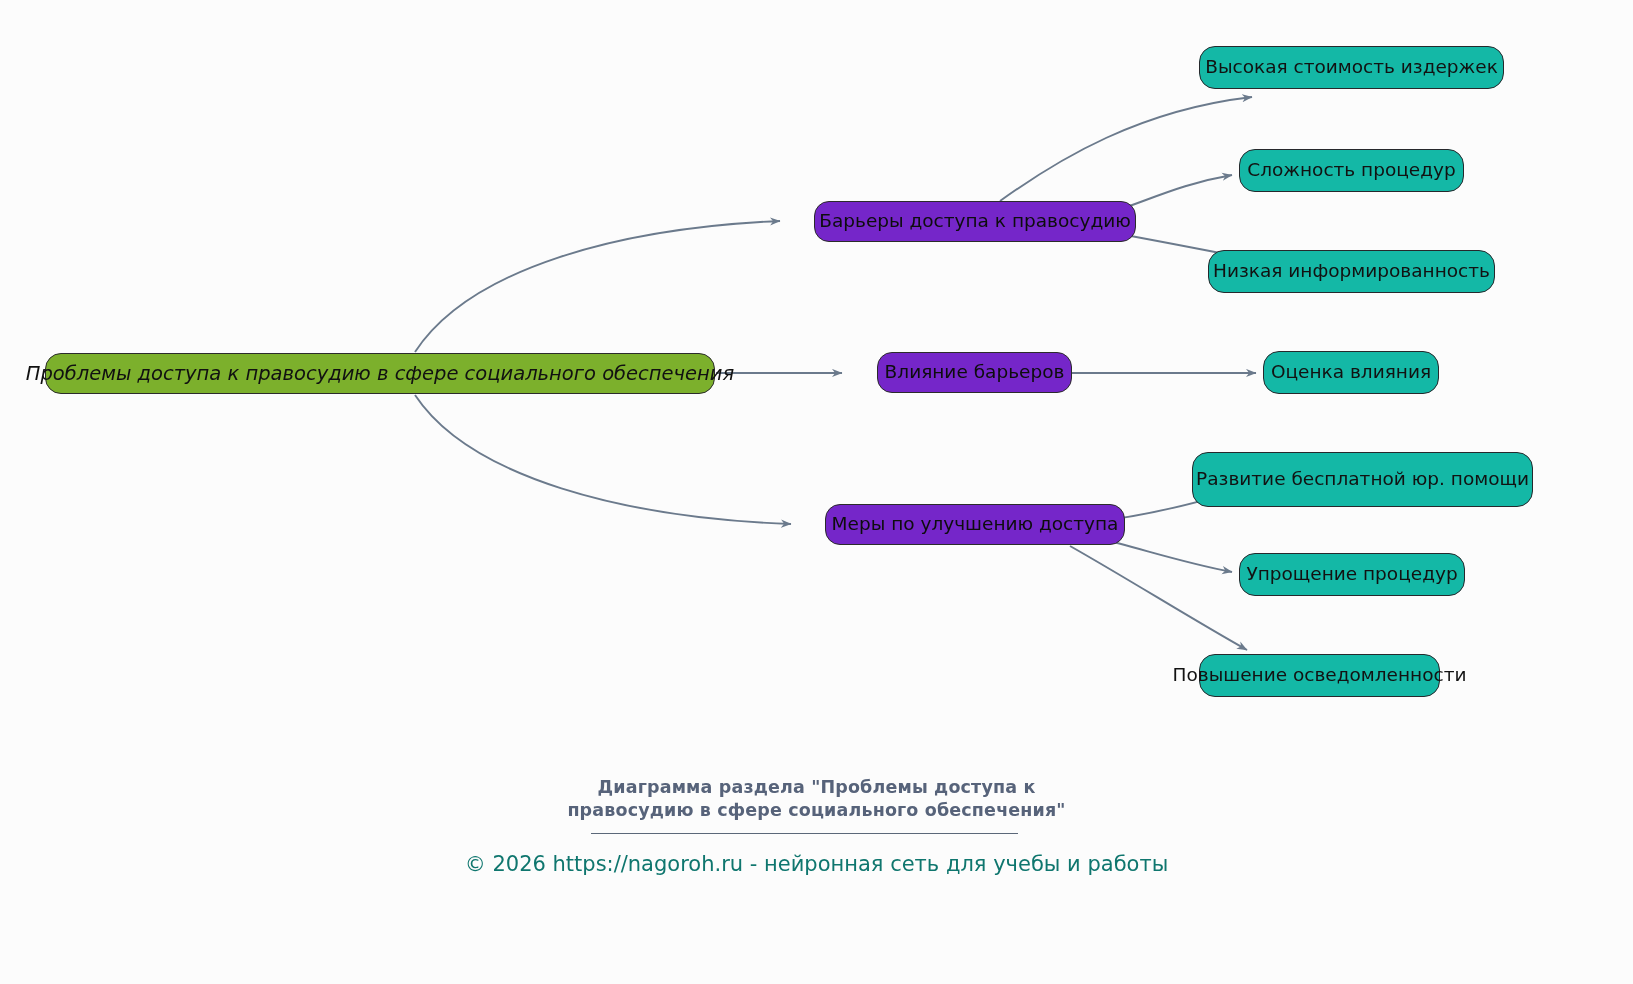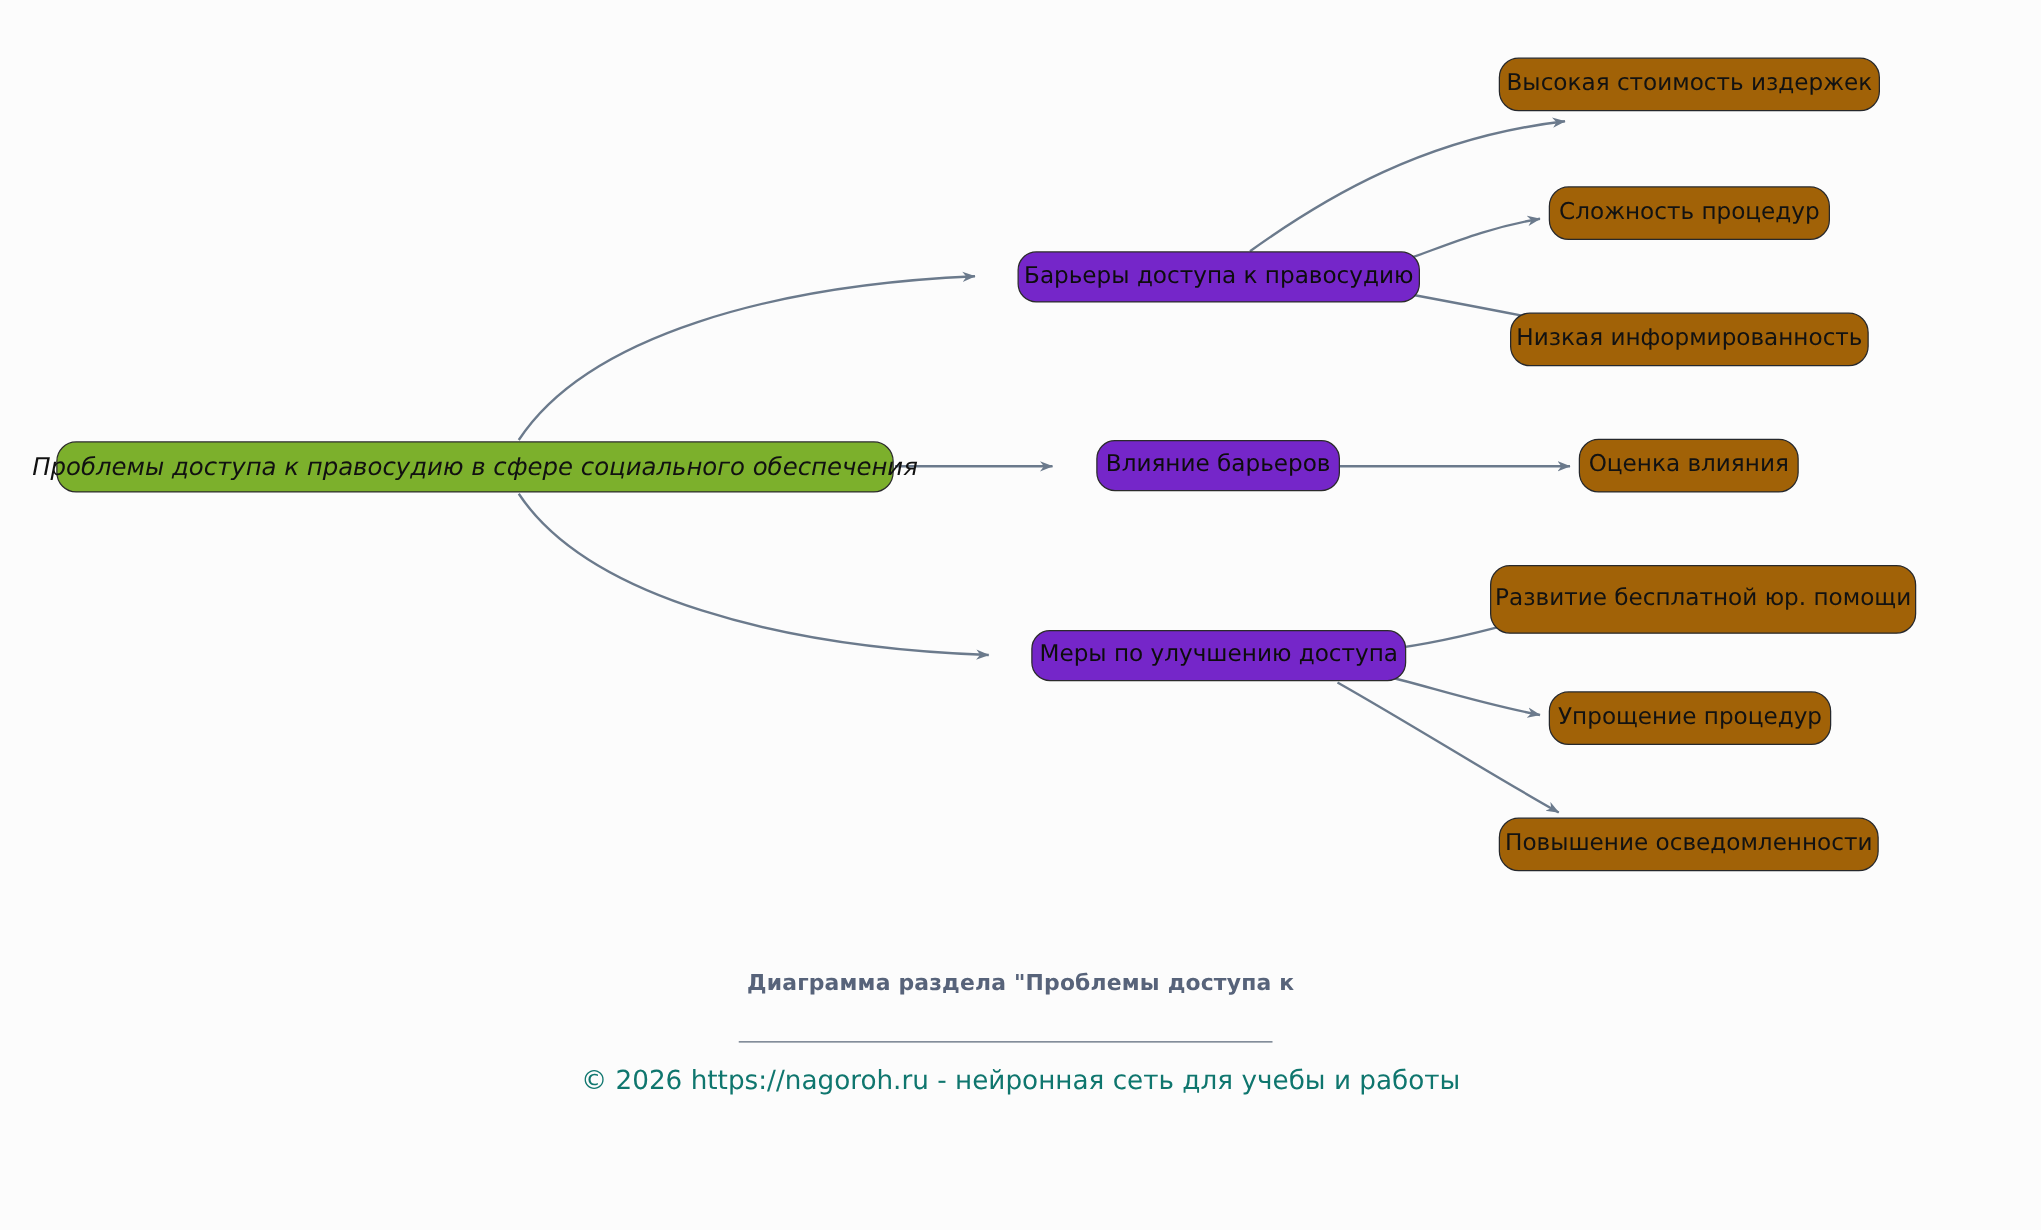--- a/index.html
+++ b/index.html
@@ -45,21 +45,21 @@
   .node-branch {
     background: #7526c9;
     border: 1.6px solid #2b2b2b;
     border-radius: 15px;
     color: #0d0d0d;
     font-size: 18.5px;
     padding: 0 14px;
     margin-left: 28px;
   }
   .node-leaf {
-    background: #a16207;
+    background: #14b8a6;
     border: 1.6px solid #26282c;
     border-radius: 16px;
     color: #121212;
     font-size: 18.5px;
     padding: 0 14px;
   }
   .footer {
     position: absolute;
     left: 0;
     width: 1633px;
@@ -149,25 +149,26 @@
   </div>
 
   <div class="node node-leaf" style="left:1192px; top:452px; width:341px; height:55px;">
     <span>Развитие бесплатной юр. помощи</span>
   </div>
 
   <div class="node node-leaf" style="left:1239px; top:553px; width:226px; height:43px;">
     <span>Упрощение процедур</span>
   </div>
 
-  <div class="node node-leaf" style="left:1199px; top:654px; width:304px; height:43px;">
+  <div class="node node-leaf" style="left:1199px; top:654px; width:241px; height:43px;">
     <span>Повышение осведомленности</span>
   </div>
 
   <div class="footer footer-title">
     <div>Диаграмма раздела "Проблемы доступа к</div>
+    <div>правосудию в сфере социального обеспечения"</div>
   </div>
 
   <div class="footer-rule"></div>
 
   <div class="footer footer-copy">© 2026 https://nagoroh.ru - нейронная сеть для учебы и работы</div>
 
 </div>
 
 </body></html>

